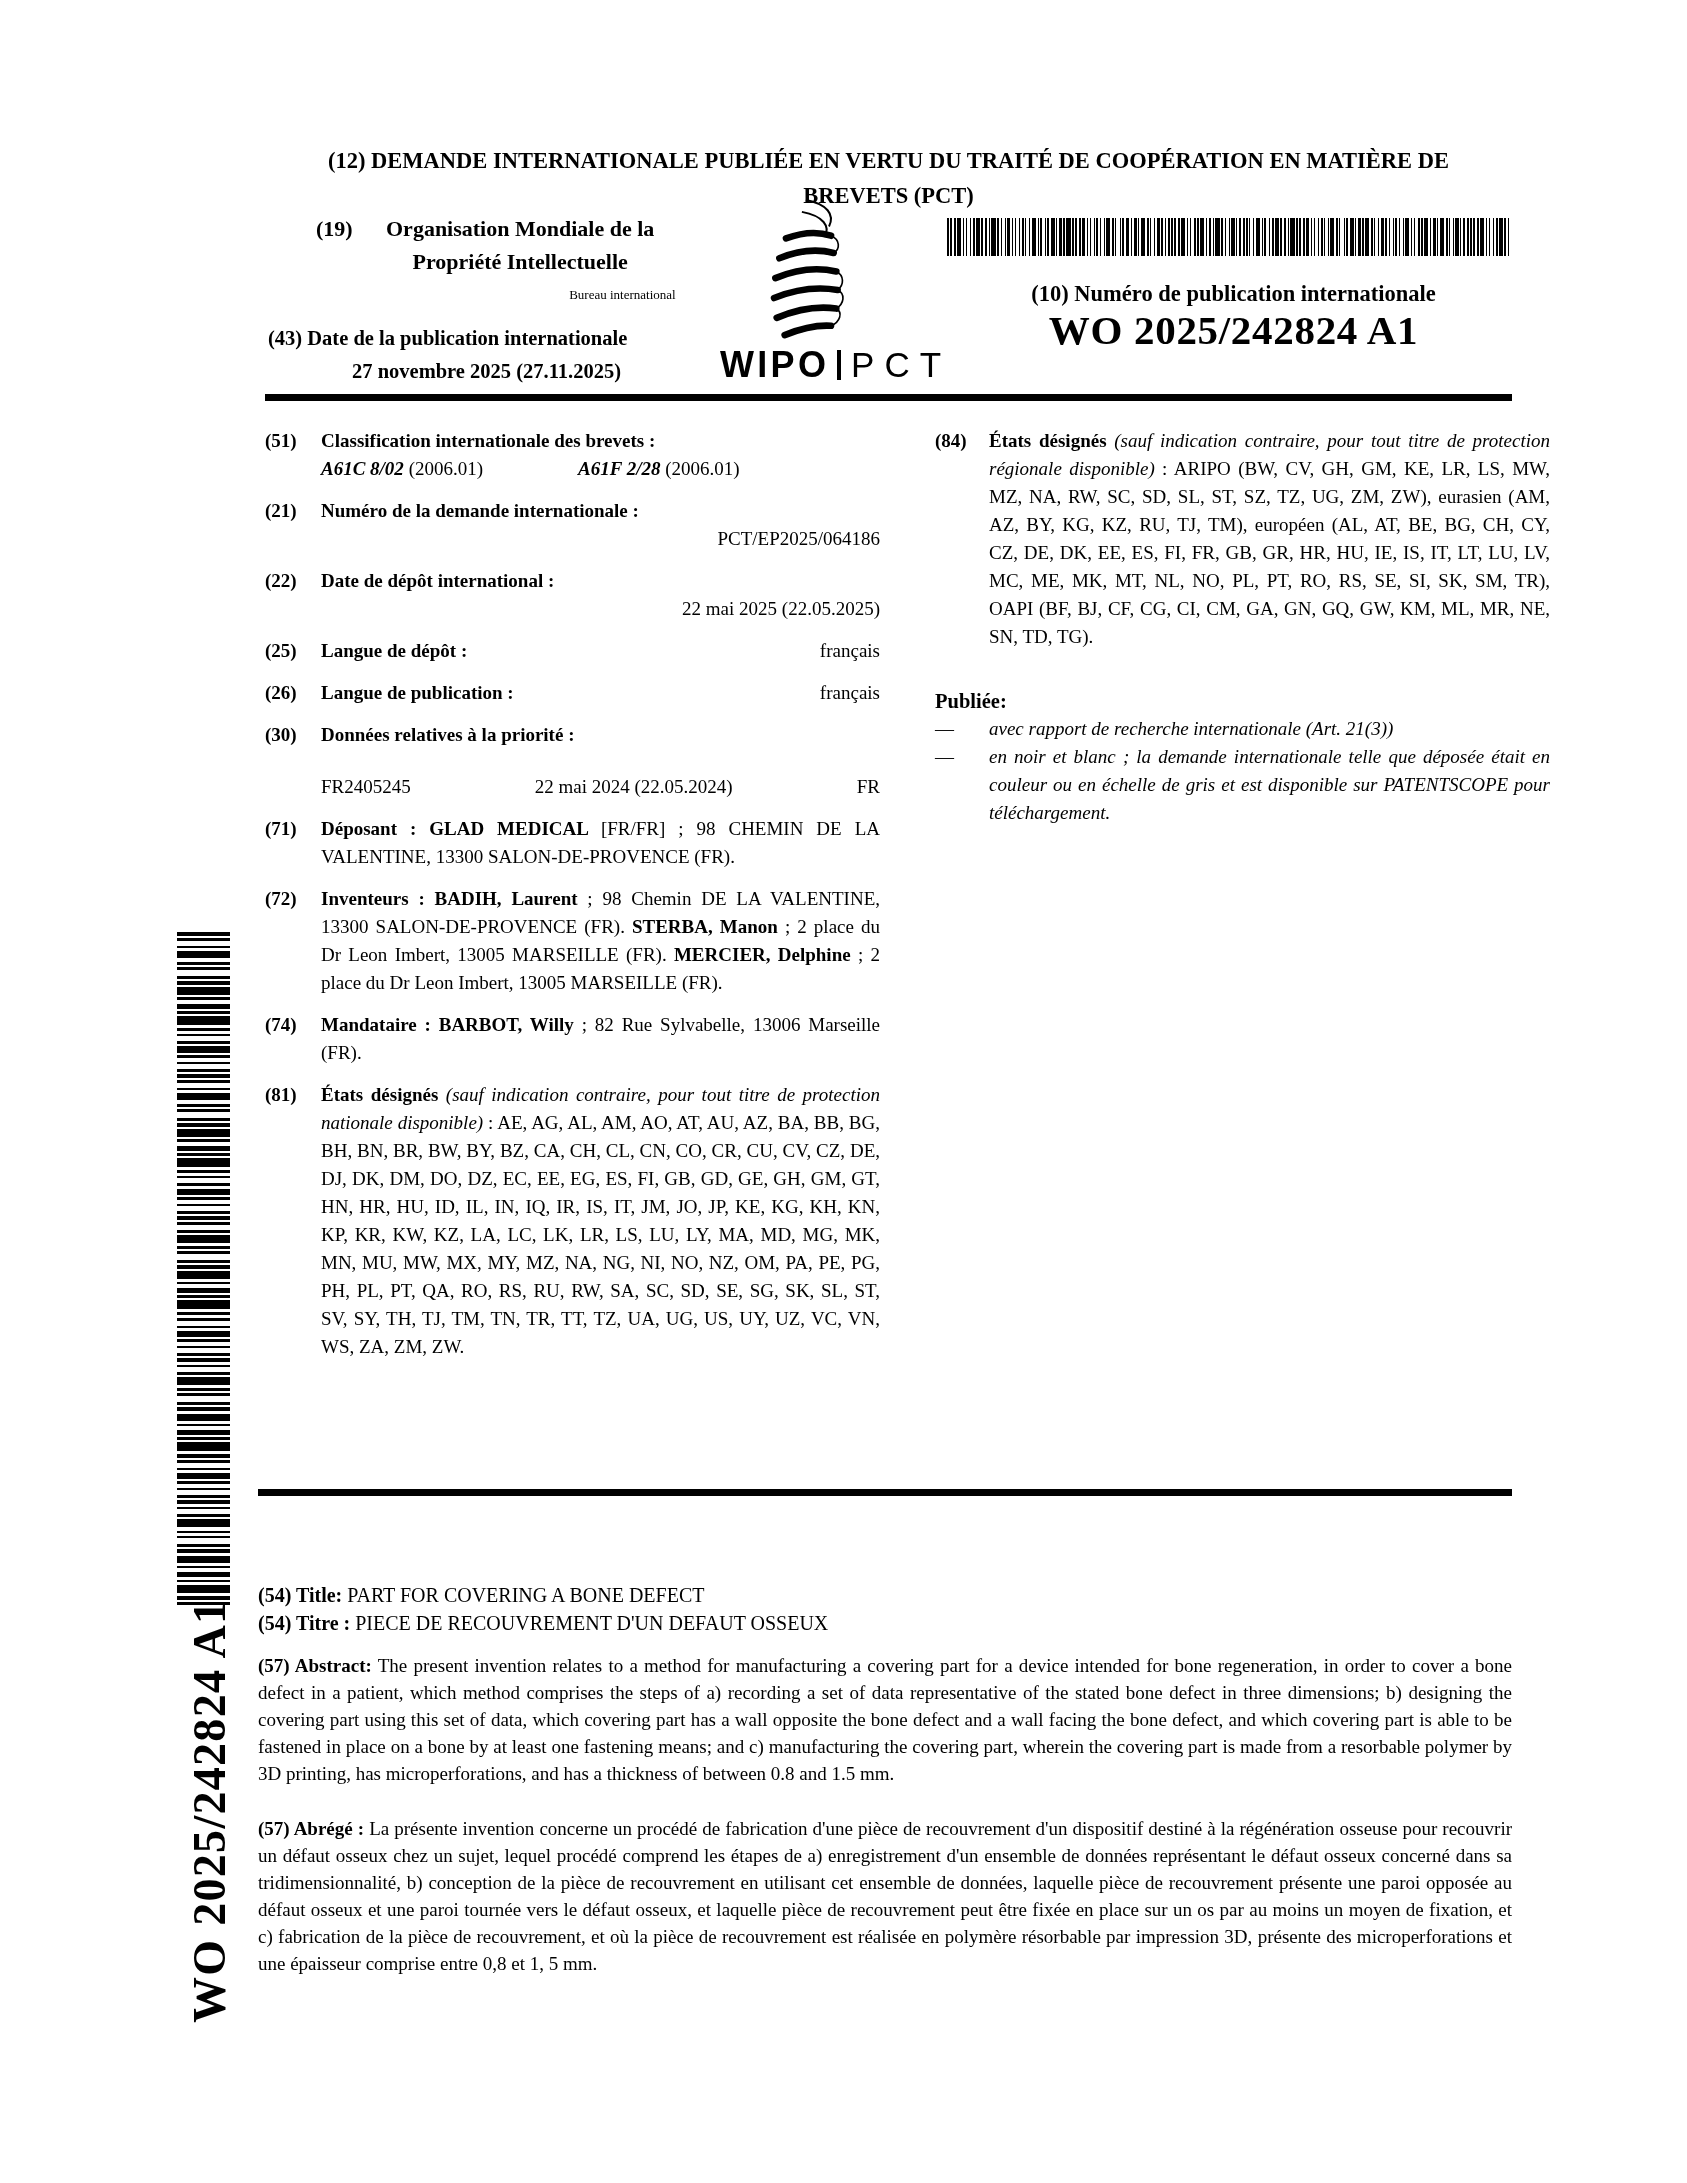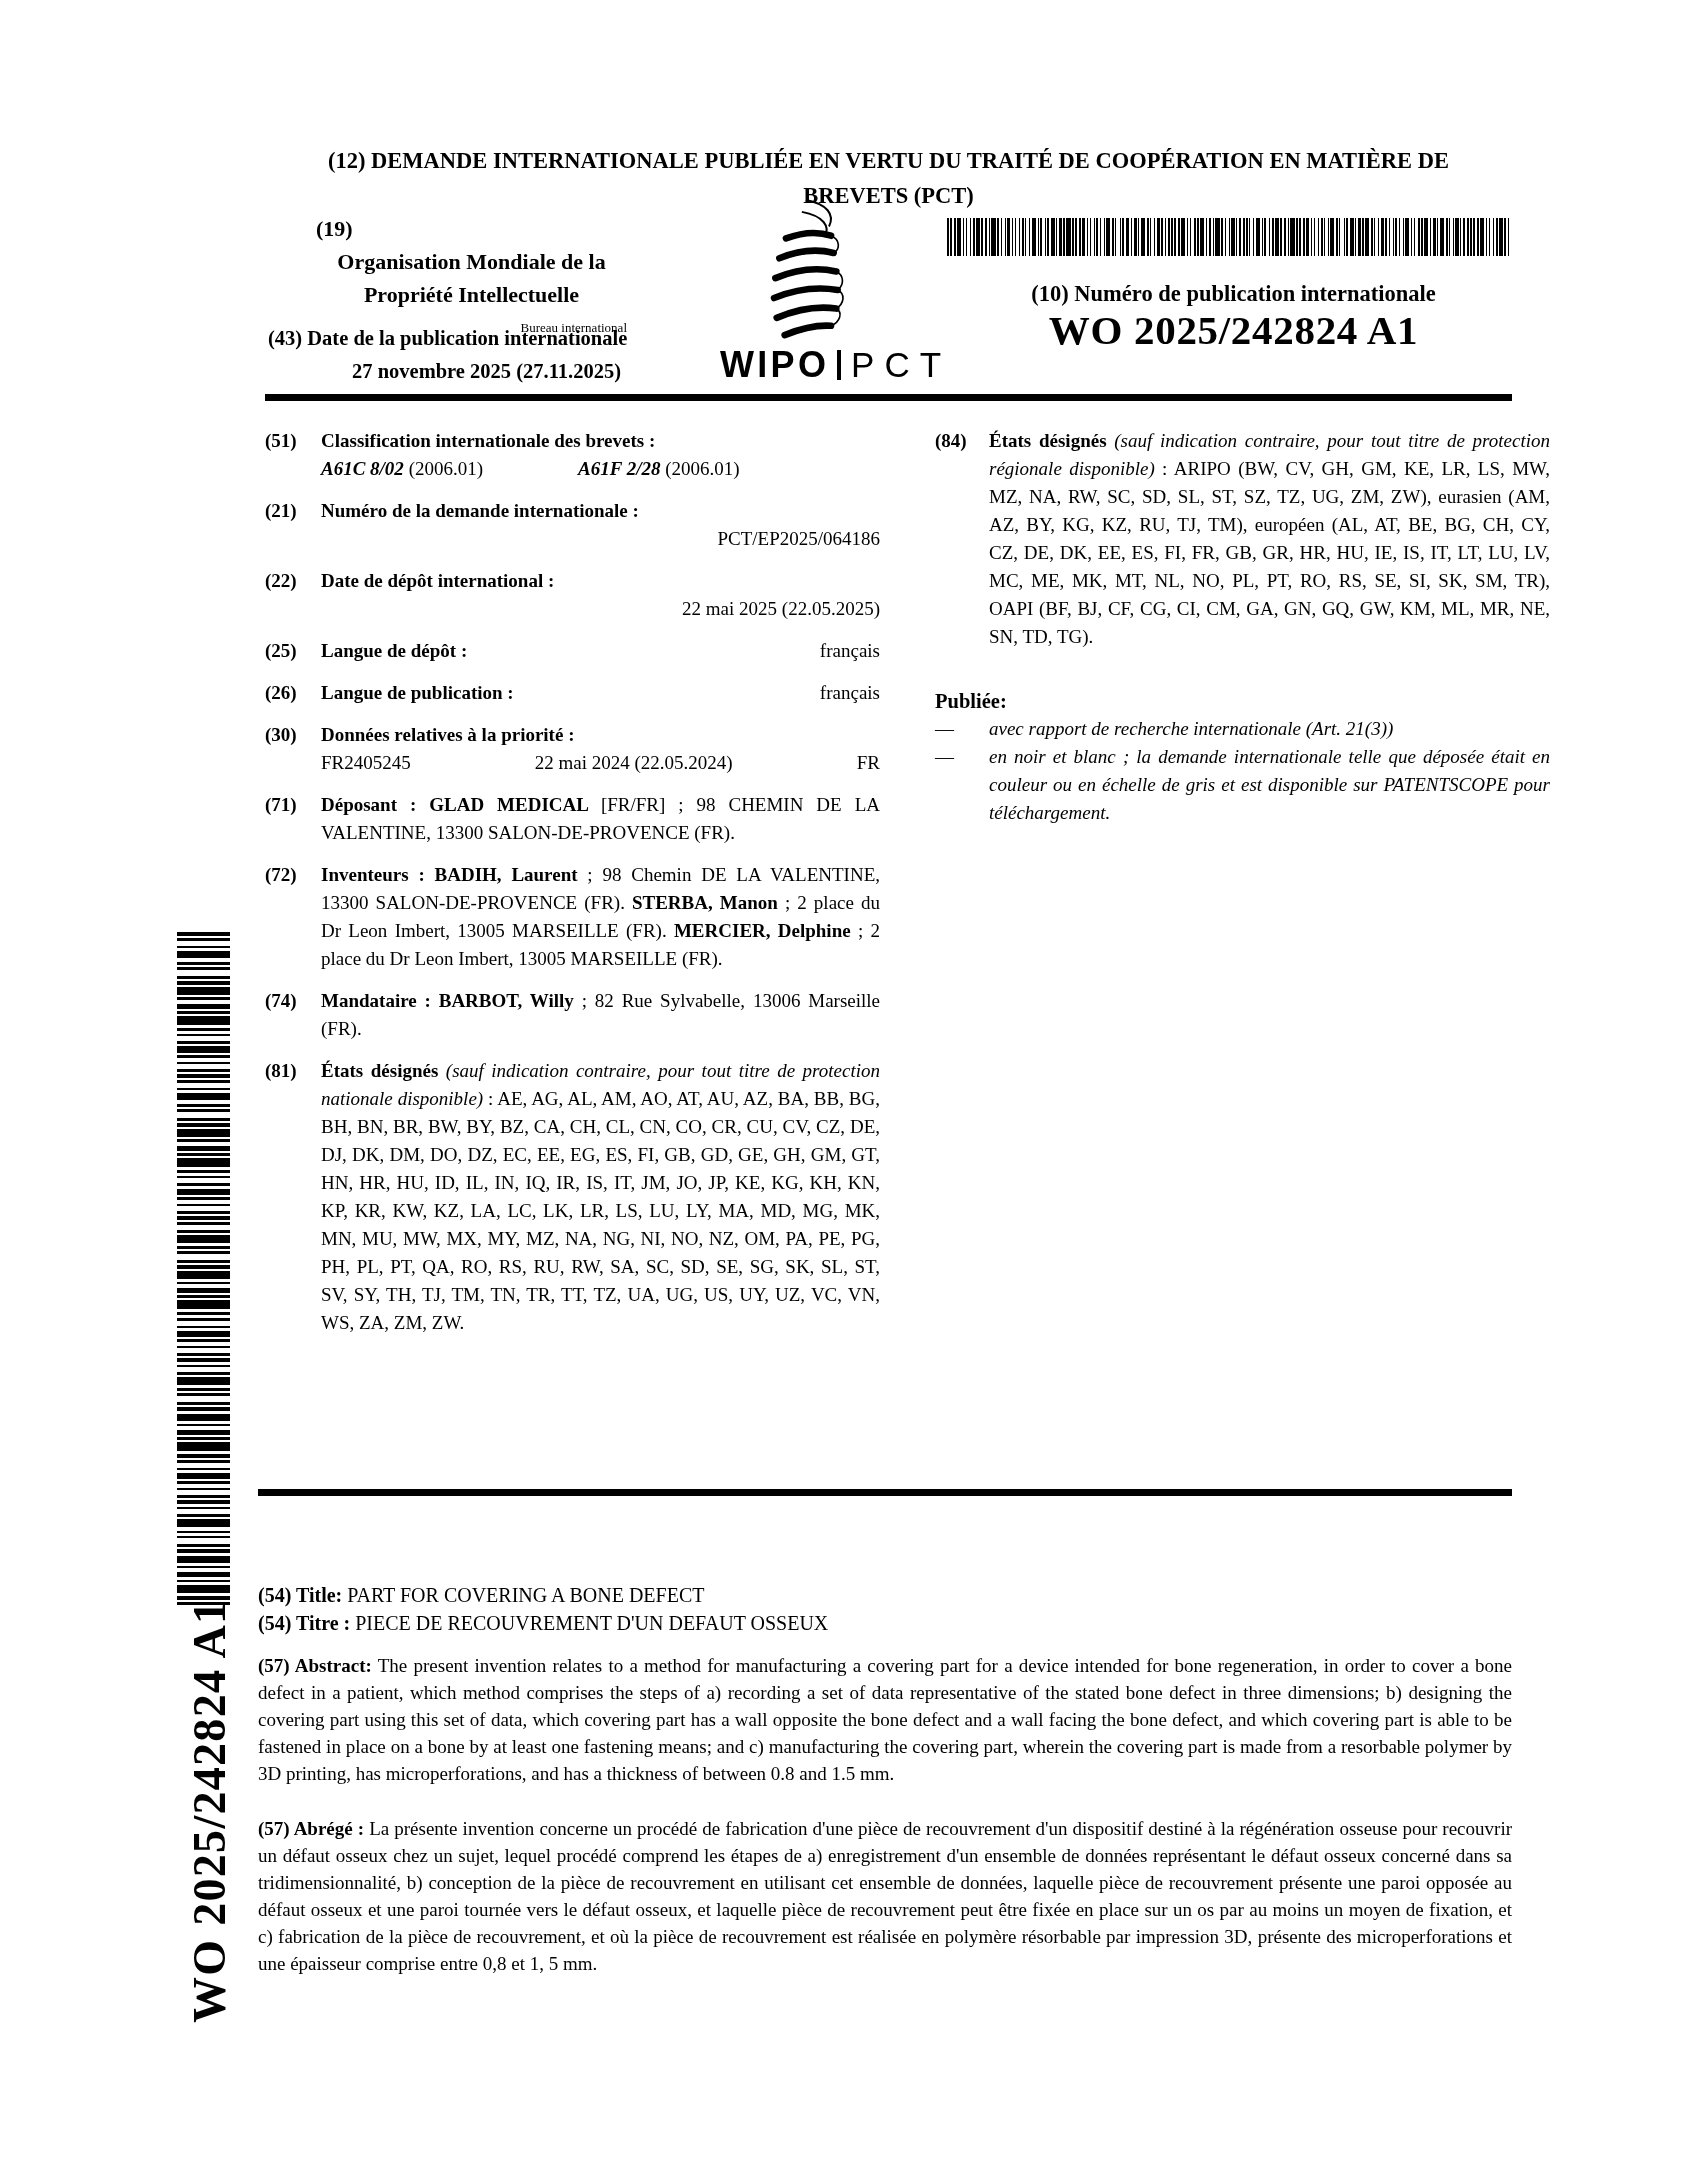--- a/index.html
+++ b/index.html
@@ -4,21 +4,21 @@
 <style>
   html,body{margin:0;padding:0;background:#ffffff;}
   .page{position:relative;width:1687px;height:2183px;background:#ffffff;color:#000;
         font-family:"Liberation Serif",serif;overflow:hidden;}
   .b{font-weight:bold;}
   .i{font-style:italic;}
 
   
   .h12{position:absolute;left:265px;top:143px;width:1247px;text-align:center;
        font-weight:bold;font-size:22.5px;line-height:35px;}
-  .org{position:absolute;left:316px;top:212px;display:flex;font-size:22px;line-height:33px;flex-direction:column;}
+  .org{position:absolute;left:316px;top:212px;display:flex;font-size:22px;line-height:33px;}
   .org .num{font-weight:bold;margin-right:12px;}
   .orglines{width:311px;text-align:center;}
   .orglines .l1,.orglines .l2{font-weight:bold;}
   .orglines .l3{font-size:13px;text-align:right;}
   .pd{position:absolute;left:268px;top:322px;width:437px;font-size:20.5px;line-height:33px;font-weight:bold;}
   .pd .v{text-align:center;}
 
   .logo{position:absolute;left:766px;top:196px;}
   .wordmark{position:absolute;left:720px;top:344px;display:flex;align-items:center;
             font-family:"Liberation Sans",sans-serif;}
@@ -41,21 +41,21 @@
   .colR{left:935px;width:615px;}
   .entry{display:flex;margin-top:14px;}
   .entry.first{margin-top:0;}
   .colL .num{flex:0 0 56px;font-weight:bold;}
   .colR .num{flex:0 0 54px;font-weight:bold;}
   .ebody{flex:1;min-width:0;}
   .just{text-align:justify;}
   .right{text-align:right;}
   .codes{display:flex;}
   .codes .c1{width:257px;flex:0 0 257px;}
-  .rowsb{display:flex;justify-content:space-between;}
+  .rowsb{display:flex;justify-content:space-between;margin-top:24px;}
   .lblrow{display:flex;justify-content:space-between;}
   .publiee{margin-top:36px;}
   .pubhead{font-weight:bold;font-size:20.5px;}
   .pubitem{display:flex;}
   .pubitem .dash{flex:0 0 54px;}
   .pubitem .ptext{flex:1;text-align:justify;font-style:italic;}
 
   
   .footer{position:absolute;left:258px;top:1581px;width:1254px;font-size:20px;}
   .t54{line-height:28px;}

